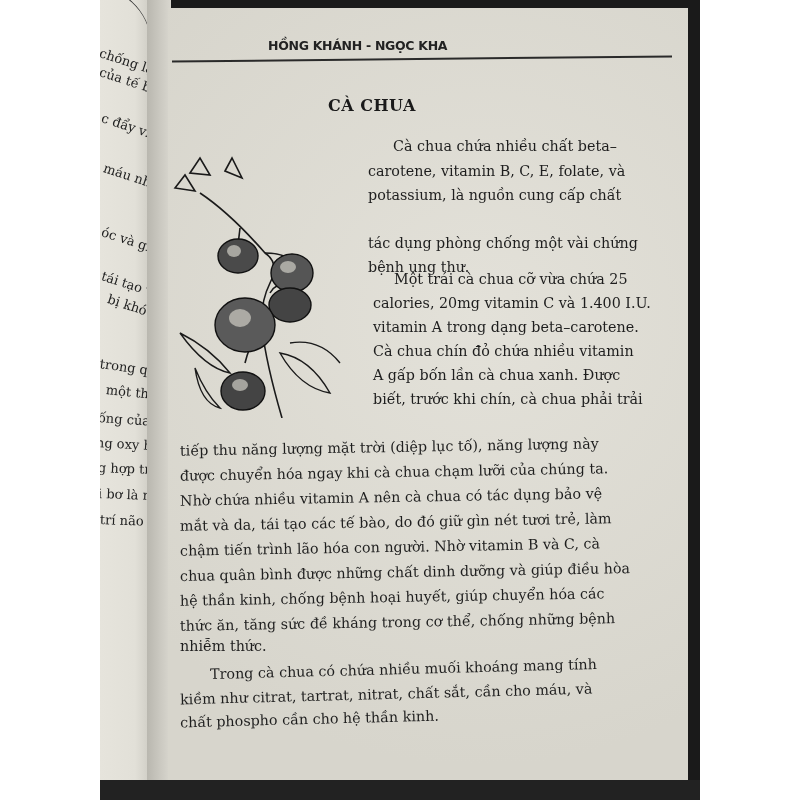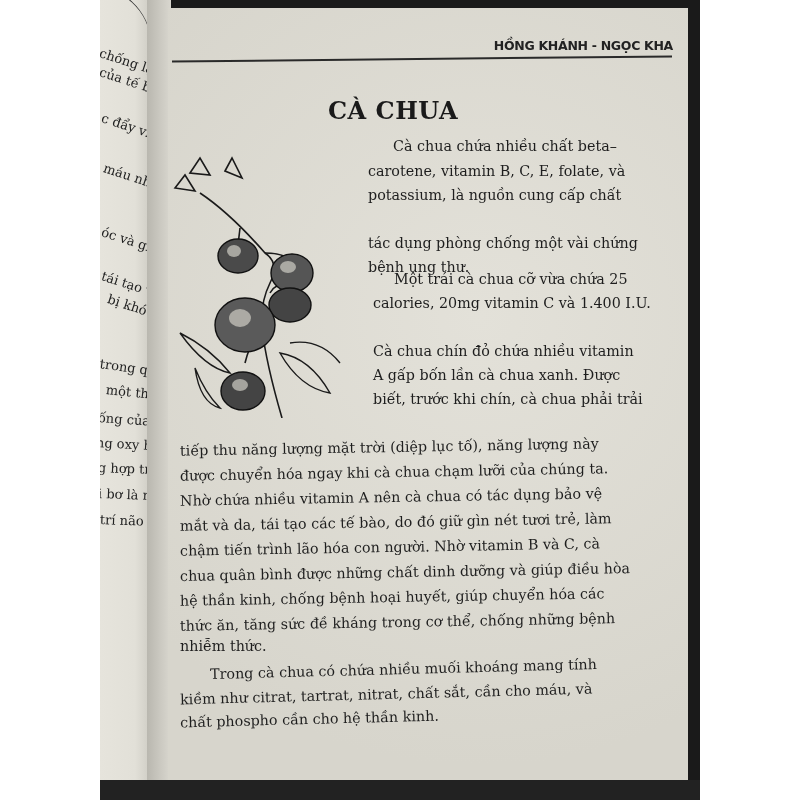--- a/index.html
+++ b/index.html
@@ -4,23 +4,23 @@
 <style>
   html, body { margin: 0; padding: 0; }
   body { width: 800px; height: 800px; background: #ffffff; position: relative; overflow: hidden; font-family: "DejaVu Serif", serif; }
   .photo { position: absolute; left: 100px; top: 0; width: 600px; height: 800px; background: #1a1a1a; overflow: hidden; }
   .left-page { position: absolute; left: 0; top: 0; width: 50px; height: 790px; background: linear-gradient(90deg, #e6e4dc 0%, #e2e0d8 70%, #cfcdc5 100%); overflow: hidden; }
   .left-page .curve { position: absolute; left: -10px; top: -4px; width: 70px; height: 60px; border-top: 1.5px solid #333; border-radius: 0 60px 0 0; transform: rotate(20deg); }
   .left-page .frag { position: absolute; left: 0; font-size: 13px; color: #222; white-space: nowrap; transform: rotate(18deg); transform-origin: left center; }
   .shadow-strip { position: absolute; left: 47px; top: 0; width: 24px; height: 790px; background: linear-gradient(90deg, #b9b7af, #d9d7cf); }
   .right-page { position: absolute; left: 68px; top: 8px; width: 520px; height: 775px; background: #dcdad2; background-image: radial-gradient(circle at 60% 40%, #e3e1d9 0%, #d7d5cc 80%); }
   .bottom-dark { position: absolute; left: 0; bottom: 0; width: 600px; height: 20px; background: #222; }
-  .header { position: absolute; left: 100px; top: 30px; width: 405px; text-align: right; font-family: "DejaVu Sans", sans-serif; font-size: 12.5px; font-weight: bold; color: #222; letter-spacing: -0.3px; }
+  .header { position: absolute; left: 100px; top: 30px; width: 405px; text-align: left; font-family: "DejaVu Sans", sans-serif; font-size: 12.5px; font-weight: bold; color: #222; letter-spacing: -0.3px; }
   .header-rule { position: absolute; left: 4px; top: 50px; width: 500px; height: 2px; background: #2a2a2a; transform: rotate(-0.6deg); }
-  .title { position: absolute; left: 160px; top: 88px; font-family: "DejaVu Serif", serif; font-weight: bold; font-size: 24px; color: #1a1a1a; letter-spacing: 0.5px; }
+  .title { position: absolute; left: 160px; top: 88px; font-family: "DejaVu Serif", serif; font-weight: bold; font-size: 16px; color: #1a1a1a; letter-spacing: 0.5px; }
   .text { position: absolute; color: #1e1e1e; font-family: "DejaVu Serif", serif; font-size: 14.3px; white-space: nowrap; }
   .illustration { position: absolute; left: 2px; top: 145px; width: 175px; height: 265px; }
 </style>
 </head>
 <body>
 
 <div class="photo">
   <div class="left-page">
     <div class="curve"></div>
     <div class="frag" style="top:45px">chống lạ</div>
@@ -79,20 +79,21 @@
     </svg>
 
     <div class="text" style="left:200px; top:155px">carotene, vitamin B, C, E, folate, và</div>
     <div class="text" style="left:225px; top:130px">Cà chua chứa nhiều chất beta–</div>
     <div class="text" style="left:200px; top:179px">potassium, là nguồn cung cấp chất</div>
     <div class="text" style="left:200px; top:227px">tác dụng phòng chống một vài chứng</div>
     <div class="text" style="left:200px; top:251px">bệnh ung thư.</div>
 
     <div class="text" style="left:226px; top:263px">Một trái cà chua cỡ vừa chứa 25</div>
     <div class="text" style="left:205px; top:287px">calories, 20mg vitamin C và 1.400 I.U.</div>
+    <div class="text" style="left:205px; top:311px">vitamin A trong dạng beta–carotene.</div>
     <div class="text" style="left:205px; top:335px">Cà chua chín đỏ chứa nhiều vitamin</div>
     <div class="text" style="left:205px; top:359px">A gấp bốn lần cà chua xanh. Được</div>
     <div class="text" style="left:205px; top:383px">biết, trước khi chín, cà chua phải trải</div>
     <div class="text" style="left:12px; top:431px; transform:rotate(-1deg)">tiếp thu năng lượng mặt trời (diệp lục tố), năng lượng này</div>
     <div class="text" style="left:12px; top:456px; transform:rotate(-1deg)">được chuyển hóa ngay khi cà chua chạm lưỡi của chúng ta.</div>
     <div class="text" style="left:12px; top:481px; transform:rotate(-1deg)">Nhờ chứa nhiều vitamin A nên cà chua có tác dụng bảo vệ</div>
     <div class="text" style="left:12px; top:506px; transform:rotate(-1deg)">mắt và da, tái tạo các tế bào, do đó giữ gìn nét tươi trẻ, làm</div>
     <div class="text" style="left:12px; top:531px; transform:rotate(-1deg)">chậm tiến trình lão hóa con người. Nhờ vitamin B và C, cà</div>
     <div class="text" style="left:12px; top:556px; transform:rotate(-1deg)">chua quân bình được những chất dinh dưỡng và giúp điều hòa</div>
     <div class="text" style="left:12px; top:581px; transform:rotate(-1deg)">hệ thần kinh, chống bệnh hoại huyết, giúp chuyển hóa các</div>

